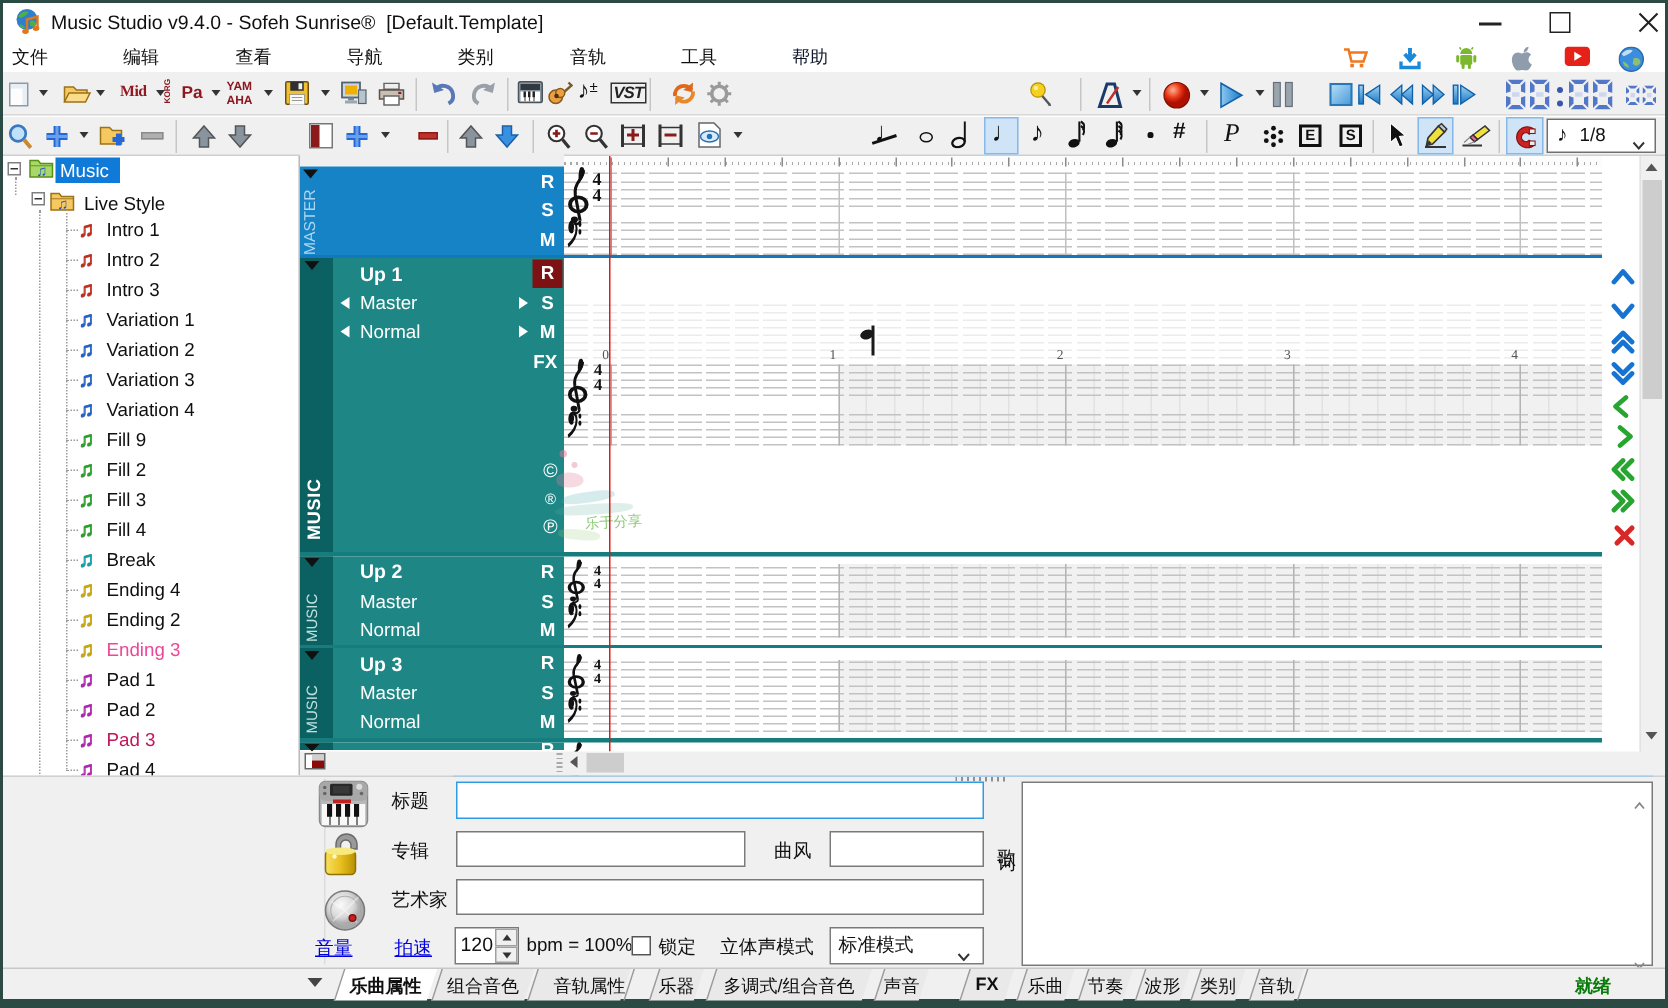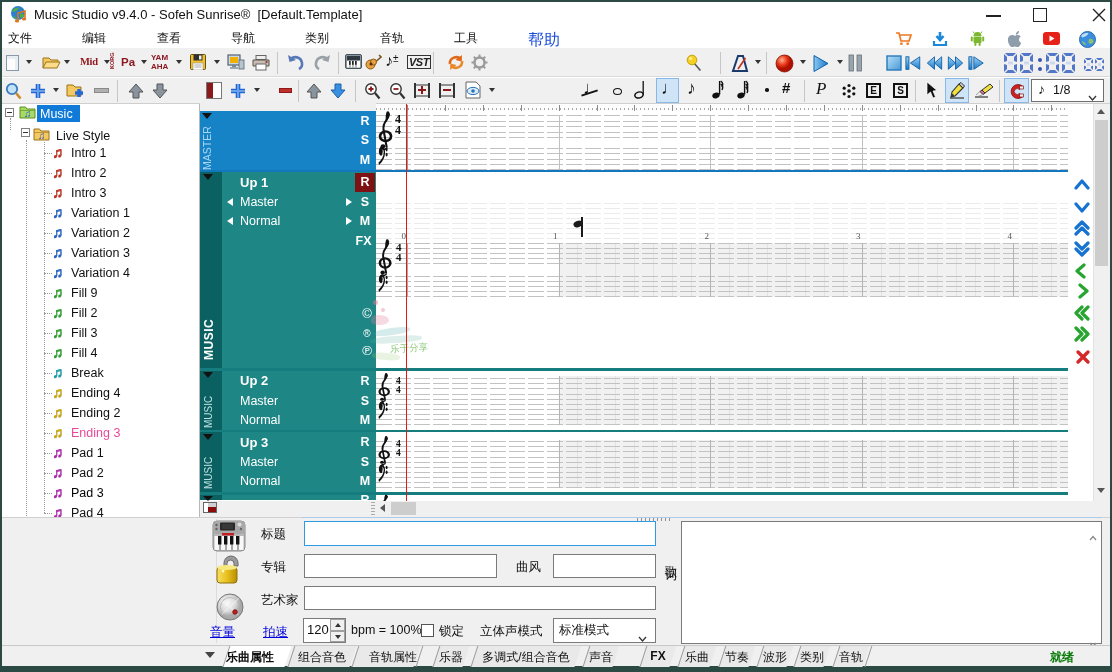--- a/index.html
+++ b/index.html
@@ -25,21 +25,21 @@
       <path d="M1 1 L13 13 M13 1 L1 13" stroke="#222" stroke-width="1.4"></path>
     </svg></div>
 <div style="position:absolute;left:2px;top:28px;width:1108px;height:20px;background:#fff"></div>
 <div style="position:absolute;left:8px;top:30px;font-size:12px;color:#101010">文件</div>
 <div style="position:absolute;left:82px;top:30px;font-size:12px;color:#101010">编辑</div>
 <div style="position:absolute;left:157px;top:30px;font-size:12px;color:#101010">查看</div>
 <div style="position:absolute;left:231px;top:30px;font-size:12px;color:#101010">导航</div>
 <div style="position:absolute;left:305px;top:30px;font-size:12px;color:#101010">类别</div>
 <div style="position:absolute;left:380px;top:30px;font-size:12px;color:#101010">音轨</div>
 <div style="position:absolute;left:454px;top:30px;font-size:12px;color:#101010">工具</div>
-<div style="position:absolute;left:528px;top:30px;font-size:16px;color:#1d4ed8">帮助</div>
+<div style="position:absolute;left:528px;top:30px;font-size:12px;color:#0f172a">帮助</div>
 <div style="position:absolute;left:895px;top:31px"><svg width="17" height="16" viewBox="0 0 17 16">
       <path d="M1 2 H4 L6 10 H14 L16 4 H5" stroke="#f07820" stroke-width="1.7" fill="none"></path>
       <rect x="5.2" y="11.5" width="2.4" height="2.4" fill="#f07820"></rect>
       <rect x="11.5" y="11.5" width="2.4" height="2.4" fill="#f07820"></rect>
     </svg></div>
 <div style="position:absolute;left:932px;top:31px"><svg width="16" height="16" viewBox="0 0 16 16">
       <path d="M8 1 V8 M4.5 5 L8 9 L11.5 5" stroke="#1b88d8" stroke-width="2.6" fill="none"></path>
       <path d="M2 10 V14 H14 V10" stroke="#1b88d8" stroke-width="2.2" fill="none"></path>
     </svg></div>
 <div style="position:absolute;left:970px;top:31px"><svg width="15" height="16" viewBox="0 0 15 16">
@@ -485,21 +485,21 @@
 <div style="position:absolute;left:71px;top:386px;font-size:12.5px;color:#101010">Ending 4</div>
 <div style="position:absolute;left:52px;top:404px;font-size:14px;color:#c8a810;text-shadow:0.7px 0 0 #c8a810,0 0.7px 0 #c8a810,0.7px 0.7px 0 rgba(0,0,0,0.35)">♫</div>
 <div style="position:absolute;left:71px;top:406px;font-size:12.5px;color:#101010">Ending 2</div>
 <div style="position:absolute;left:52px;top:424px;font-size:14px;color:#c8a810;text-shadow:0.7px 0 0 #c8a810,0 0.7px 0 #c8a810,0.7px 0.7px 0 rgba(0,0,0,0.35)">♫</div>
 <div style="position:absolute;left:71px;top:426px;font-size:12.5px;color:#ec4899">Ending 3</div>
 <div style="position:absolute;left:52px;top:444px;font-size:14px;color:#b028b0;text-shadow:0.7px 0 0 #b028b0,0 0.7px 0 #b028b0,0.7px 0.7px 0 rgba(0,0,0,0.35)">♫</div>
 <div style="position:absolute;left:71px;top:446px;font-size:12.5px;color:#101010">Pad 1</div>
 <div style="position:absolute;left:52px;top:464px;font-size:14px;color:#b028b0;text-shadow:0.7px 0 0 #b028b0,0 0.7px 0 #b028b0,0.7px 0.7px 0 rgba(0,0,0,0.35)">♫</div>
 <div style="position:absolute;left:71px;top:466px;font-size:12.5px;color:#101010">Pad 2</div>
 <div style="position:absolute;left:52px;top:484px;font-size:14px;color:#b028b0;text-shadow:0.7px 0 0 #b028b0,0 0.7px 0 #b028b0,0.7px 0.7px 0 rgba(0,0,0,0.35)">♫</div>
-<div style="position:absolute;left:71px;top:486px;font-size:12.5px;color:#000000">Pad 3</div>
+<div style="position:absolute;left:71px;top:486px;font-size:12.5px;color:#be185d">Pad 3</div>
 <div style="position:absolute;left:52px;top:504px;font-size:14px;color:#b028b0;text-shadow:0.7px 0 0 #b028b0,0 0.7px 0 #b028b0,0.7px 0.7px 0 rgba(0,0,0,0.35)">♫</div>
 <div style="position:absolute;left:71px;top:506px;font-size:12.5px;color:#101010">Pad 4</div>
 <div style="position:absolute;left:200px;top:102px;width:176px;height:9px;background:#efefef"></div>
 <div style="position:absolute;left:200px;top:111px;width:176px;height:59px;background:#1583c6"></div>
 <div style="position:absolute;left:200px;top:170px;width:868px;height:1.6px;background:#1277bd"></div>
 <div style="position:absolute;left:202px;top:113px;width:0;height:0;border-left:5px solid transparent;border-right:5px solid transparent;border-top:6px solid #111"></div>
 <div style="position:absolute;left:201px;top:118px;width:13px;height:52px;font-size:10.5px;color:#aed6f0;transform:rotate(180deg);writing-mode:vertical-rl">MASTER</div>
 <div style="position:absolute;left:356px;top:114px;width:18px;text-align:center;font-size:12.5px;font-weight:bold;color:#fff">R</div>
 <div style="position:absolute;left:356px;top:133px;width:18px;text-align:center;font-size:12.5px;font-weight:bold;color:#fff">S</div>
 <div style="position:absolute;left:356px;top:153px;width:18px;text-align:center;font-size:12.5px;font-weight:bold;color:#fff">M</div>
@@ -916,21 +916,21 @@
 <div style="position:absolute;left:681px;top:521px;width:421px;height:123px;background:#fff;border:1px solid #7a7a7a"></div>
 <div style="position:absolute;left:1089px;top:527px;width:8px;height:6px"><svg width="8" height="6">
       <path d="M1 5 L4 1.5 L7 5" stroke="#888" stroke-width="1.2" fill="none"></path>
     </svg></div>
 <div style="position:absolute;left:1089px;top:634px;width:8px;height:6px"><svg width="8" height="6">
       <path d="M1 1 L4 4.5 L7 1" stroke="#888" stroke-width="1.2" fill="none"></path>
     </svg></div>
 <div style="position:absolute;left:2px;top:645px;width:1108px;height:21px;background:#f0f0f0;border-top:1px solid #c8c8c8"></div>
 <div style="position:absolute;left:205px;top:652px;width:0;height:0;border-left:5px solid transparent;border-right:5px solid transparent;border-top:6px solid #444"></div>
 <div style="position:absolute;left:226px;top:645.5px;width:62px;height:20.5px;background:#fff;border-left:1px solid #9a9a9a;transform:skewX(-18deg)"></div>
-<div style="position:absolute;left:226px;top:649px;width:62px;font-size:12px;font-weight:bold;color:#101010;white-space:nowrap">乐曲属性</div>
+<div style="position:absolute;left:226px;top:649px;width:62px;text-align:center;font-size:12px;font-weight:bold;color:#101010;white-space:nowrap">乐曲属性</div>
 <div style="position:absolute;left:291px;top:645.5px;width:62px;height:20.5px;background:#e9e9e9;border-left:1px solid #9a9a9a;transform:skewX(-18deg)"></div>
 <div style="position:absolute;left:291px;top:649px;width:62px;text-align:center;font-size:12px;font-weight:normal;color:#101010;white-space:nowrap">组合音色</div>
 <div style="position:absolute;left:355px;top:645.5px;width:62px;height:20.5px;background:#e9e9e9;border-left:1px solid #9a9a9a;transform:skewX(-18deg)"></div>
 <div style="position:absolute;left:355px;top:649px;width:62px;text-align:right;font-size:12px;font-weight:normal;color:#101010;white-space:nowrap">音轨属性</div>
 <div style="position:absolute;left:436px;top:645.5px;width:30px;height:20.5px;background:#e9e9e9;border-left:1px solid #9a9a9a;transform:skewX(-18deg)"></div>
 <div style="position:absolute;left:436px;top:649px;width:30px;text-align:center;font-size:12px;font-weight:normal;color:#101010;white-space:nowrap">乐器</div>
 <div style="position:absolute;left:474px;top:645.5px;width:104px;height:20.5px;background:#e9e9e9;border-left:1px solid #9a9a9a;transform:skewX(-18deg)"></div>
 <div style="position:absolute;left:474px;top:649px;width:104px;text-align:center;font-size:12px;font-weight:normal;color:#101010;white-space:nowrap">多调式/组合音色</div>
 <div style="position:absolute;left:586px;top:645.5px;width:30px;height:20.5px;background:#e9e9e9;border-left:1px solid #9a9a9a;transform:skewX(-18deg)"></div>
 <div style="position:absolute;left:586px;top:649px;width:30px;text-align:center;font-size:12px;font-weight:normal;color:#101010;white-space:nowrap">声音</div>

